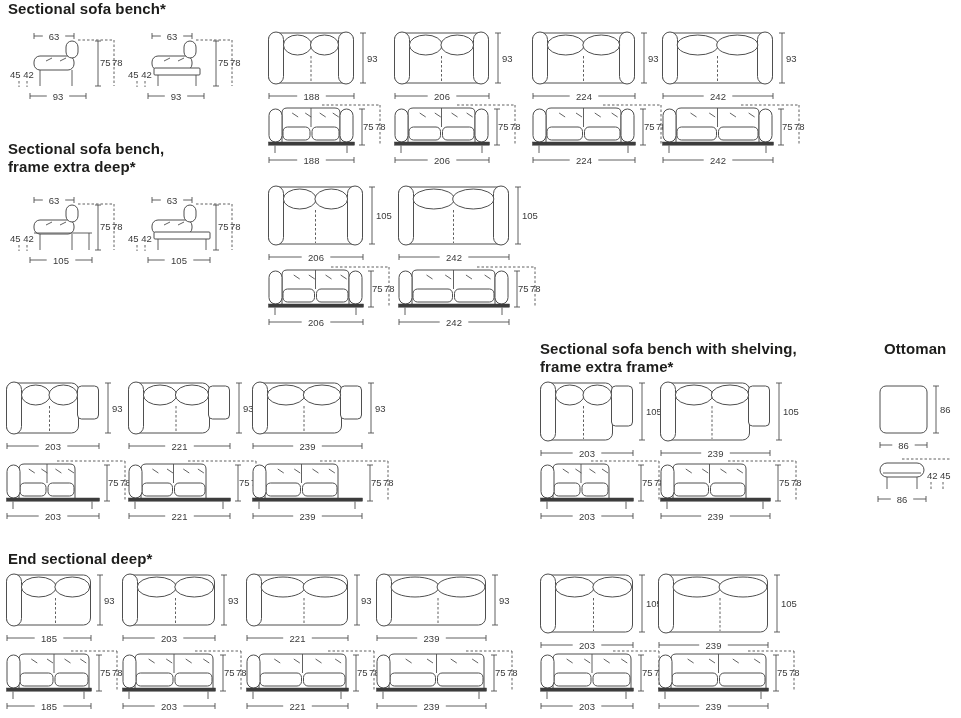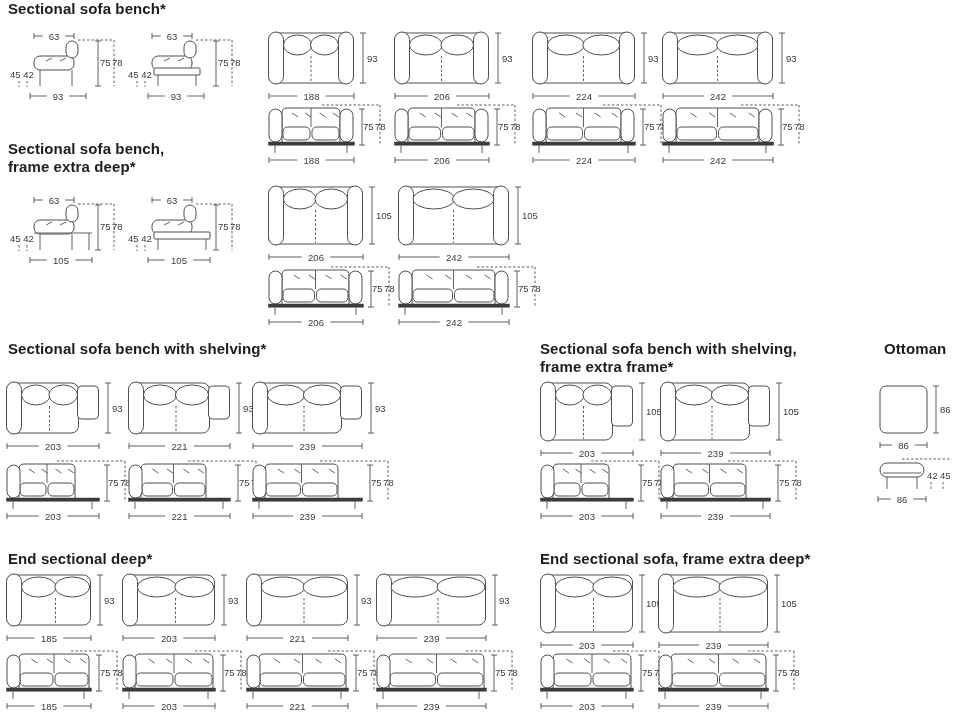--- a/index.html
+++ b/index.html
@@ -431,21 +431,20 @@
         <text x="120" y="30">75</text>
         <text x="132" y="30">78</text>
         <line x1="1" y1="60" x2="41.7" y2="60"></line>
         <line x1="70.3" y1="60" x2="111" y2="60"></line>
         <line x1="1" y1="57" x2="1" y2="63"></line>
         <line x1="111" y1="57" x2="111" y2="63"></line>
         <text x="56" y="63.5" text-anchor="middle">242</text>
       </svg>
     </figure>
 
-  <h2 class="title" style="left:8px;top:340px">Sectional sofa bench with shelving*</h2>
   <figure class="diag" style="left:6px;top:380px">
       <svg width="129" height="74" viewBox="0 0 129 74">
         <rect x="0.5" y="3" width="72" height="50" rx="7"></rect>
         <rect x="71.5" y="6" width="21" height="33" rx="4"></rect>
         <rect x="0.5" y="2" width="15" height="52" rx="7.5"></rect>
         <ellipse cx="29.75" cy="15" rx="14.3" ry="10"></ellipse>
         <ellipse cx="57.25" cy="15" rx="14.3" ry="10"></ellipse>
         <line x1="43.5" y1="26" x2="43.5" y2="52" class="dash"></line>
         <line x1="102" y1="3" x2="102" y2="53"></line>
         <line x1="99" y1="3" x2="105" y2="3"></line>
@@ -891,21 +890,20 @@
         <text x="119" y="30">75</text>
         <text x="131" y="30">78</text>
         <line x1="1" y1="60" x2="41.2" y2="60"></line>
         <line x1="69.8" y1="60" x2="110" y2="60"></line>
         <line x1="1" y1="57" x2="1" y2="63"></line>
         <line x1="110" y1="57" x2="110" y2="63"></line>
         <text x="55.5" y="63.5" text-anchor="middle">239</text>
       </svg>
     </figure>
 
-  <h2 class="title" style="left:540px;top:550px">End sectional sofa, frame extra deep*</h2>
   <figure class="diag" style="left:540px;top:572px">
       <svg width="129" height="81" viewBox="0 0 129 81">
         <rect x="0.5" y="3" width="92" height="57" rx="7"></rect>
         <rect x="0.5" y="2" width="15" height="59" rx="7.5"></rect>
         <ellipse cx="34.75" cy="15" rx="19.5" ry="10"></ellipse>
         <ellipse cx="72.25" cy="15" rx="19.5" ry="10"></ellipse>
         <line x1="53.5" y1="26" x2="53.5" y2="59" class="dash"></line>
         <line x1="102" y1="3" x2="102" y2="60"></line>
         <line x1="99" y1="3" x2="105" y2="3"></line>
         <line x1="99" y1="60" x2="105" y2="60"></line>

